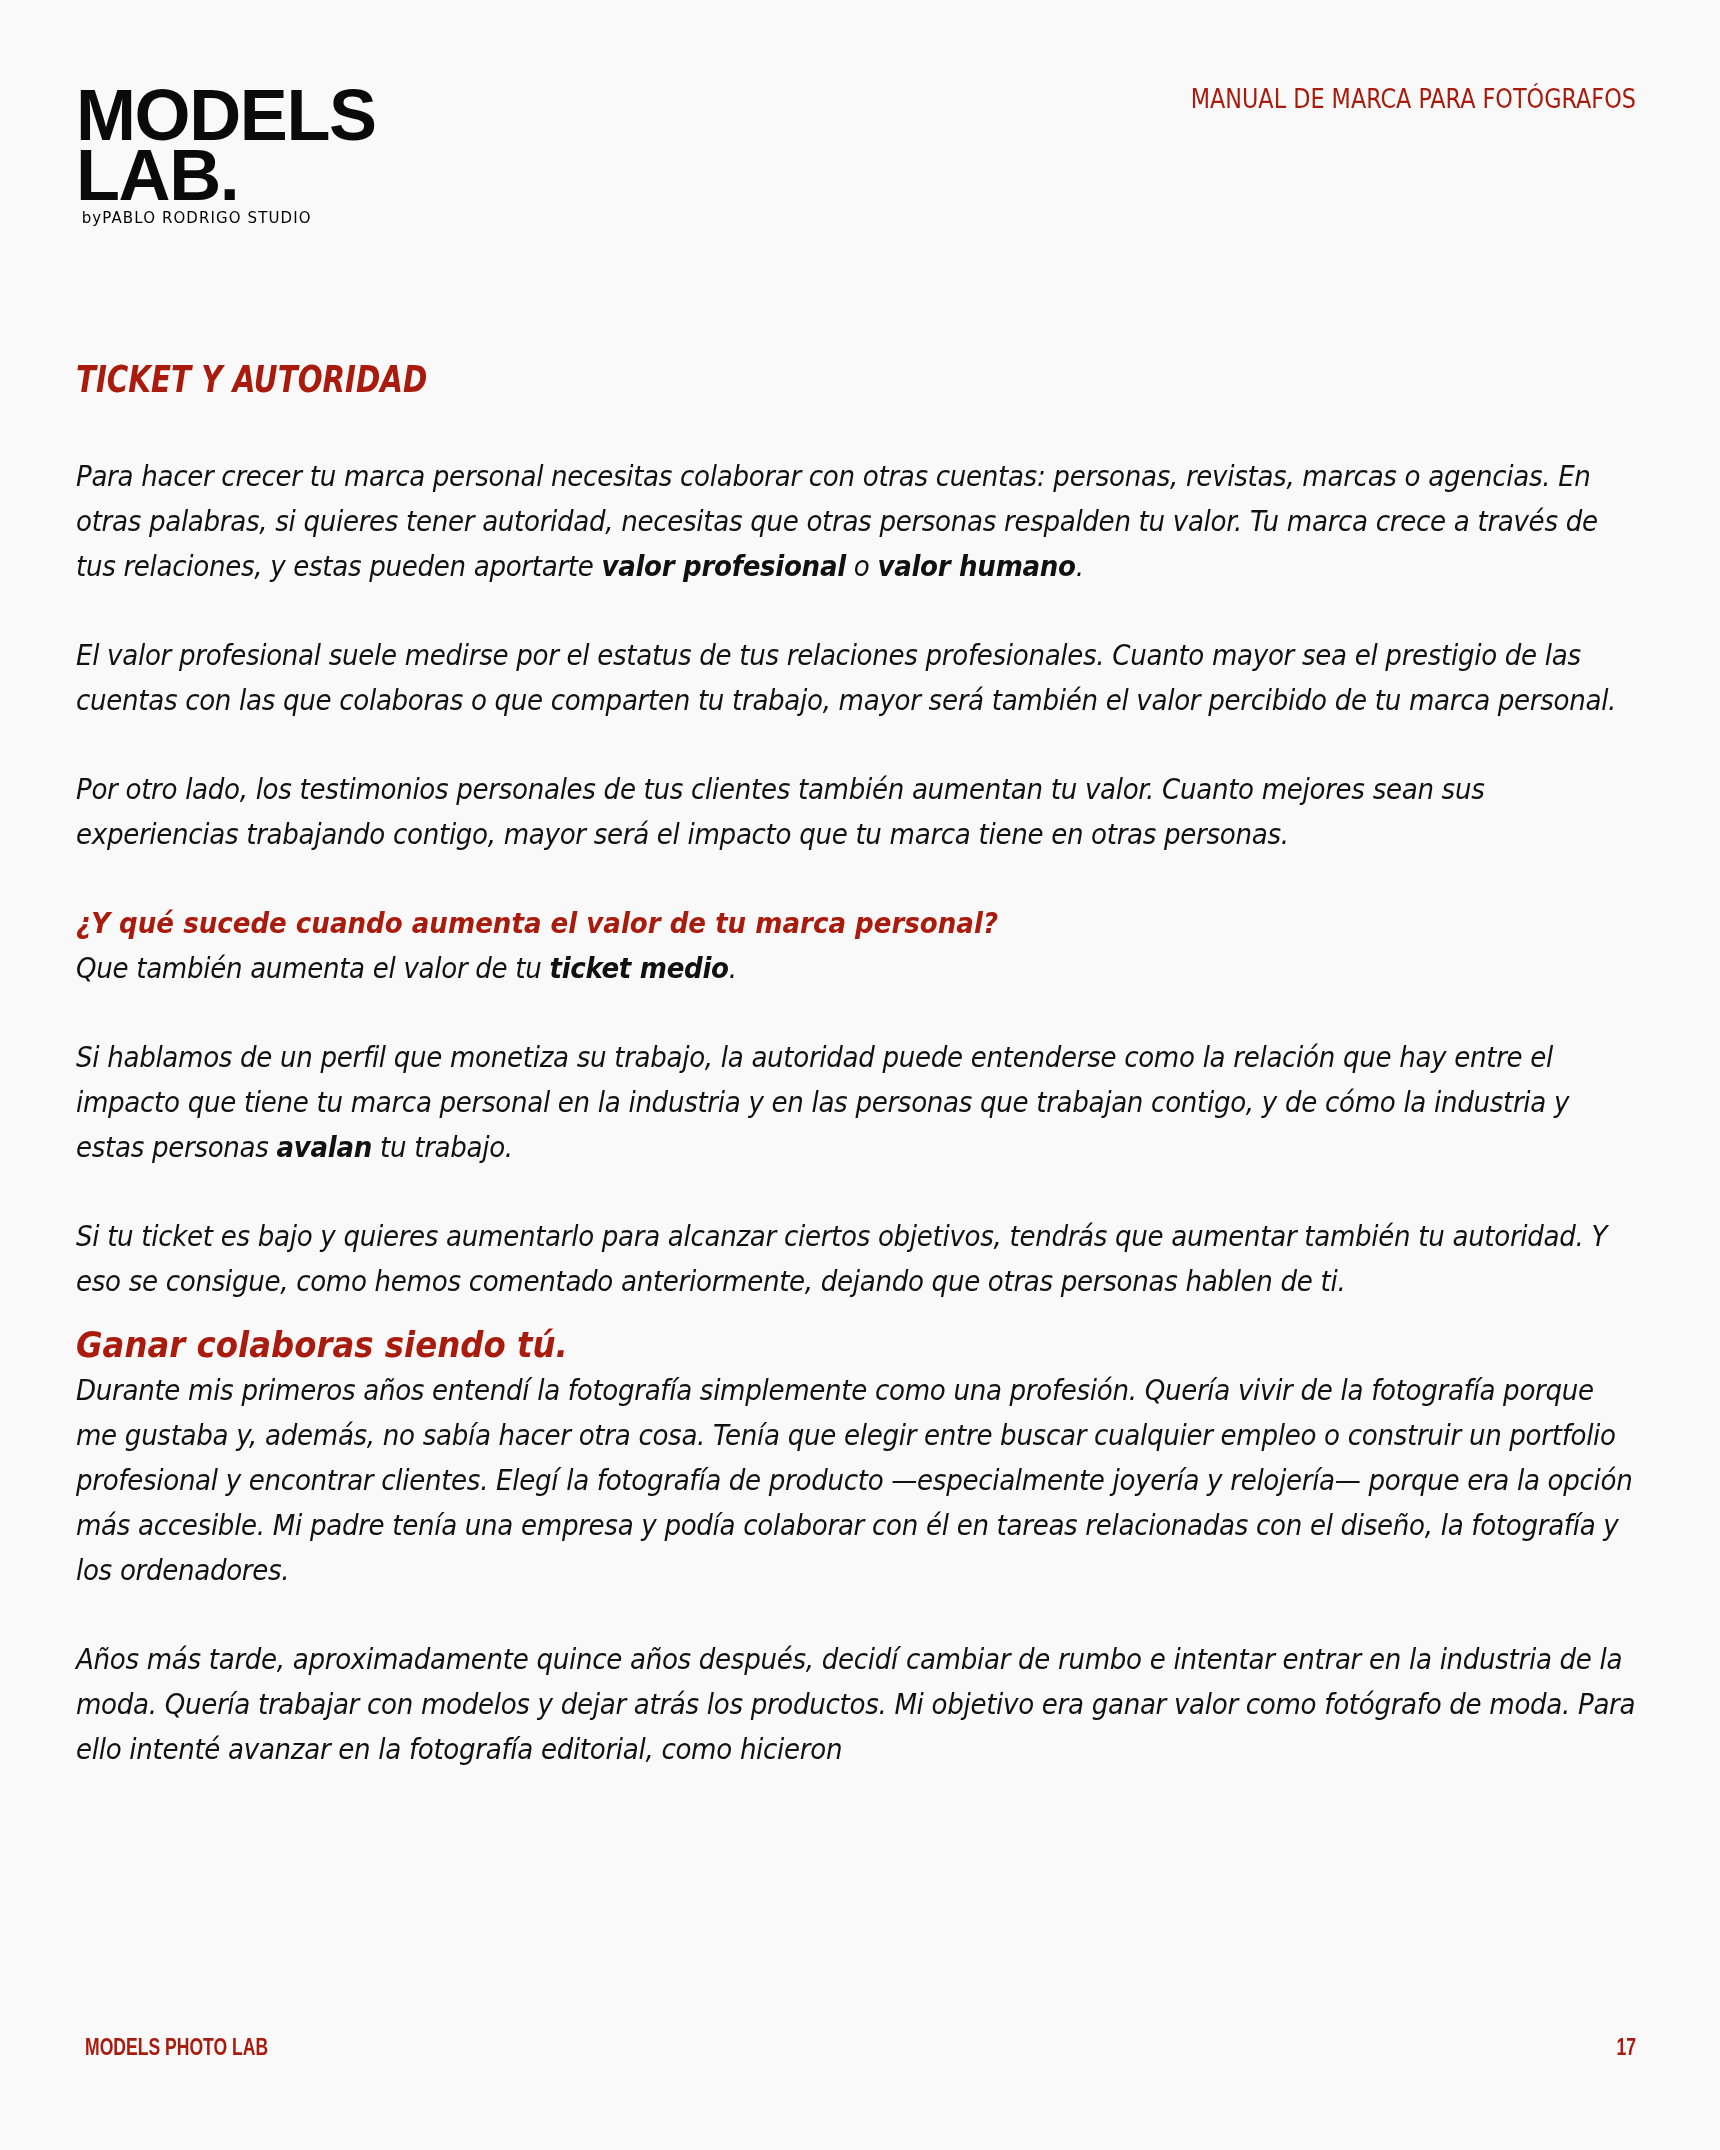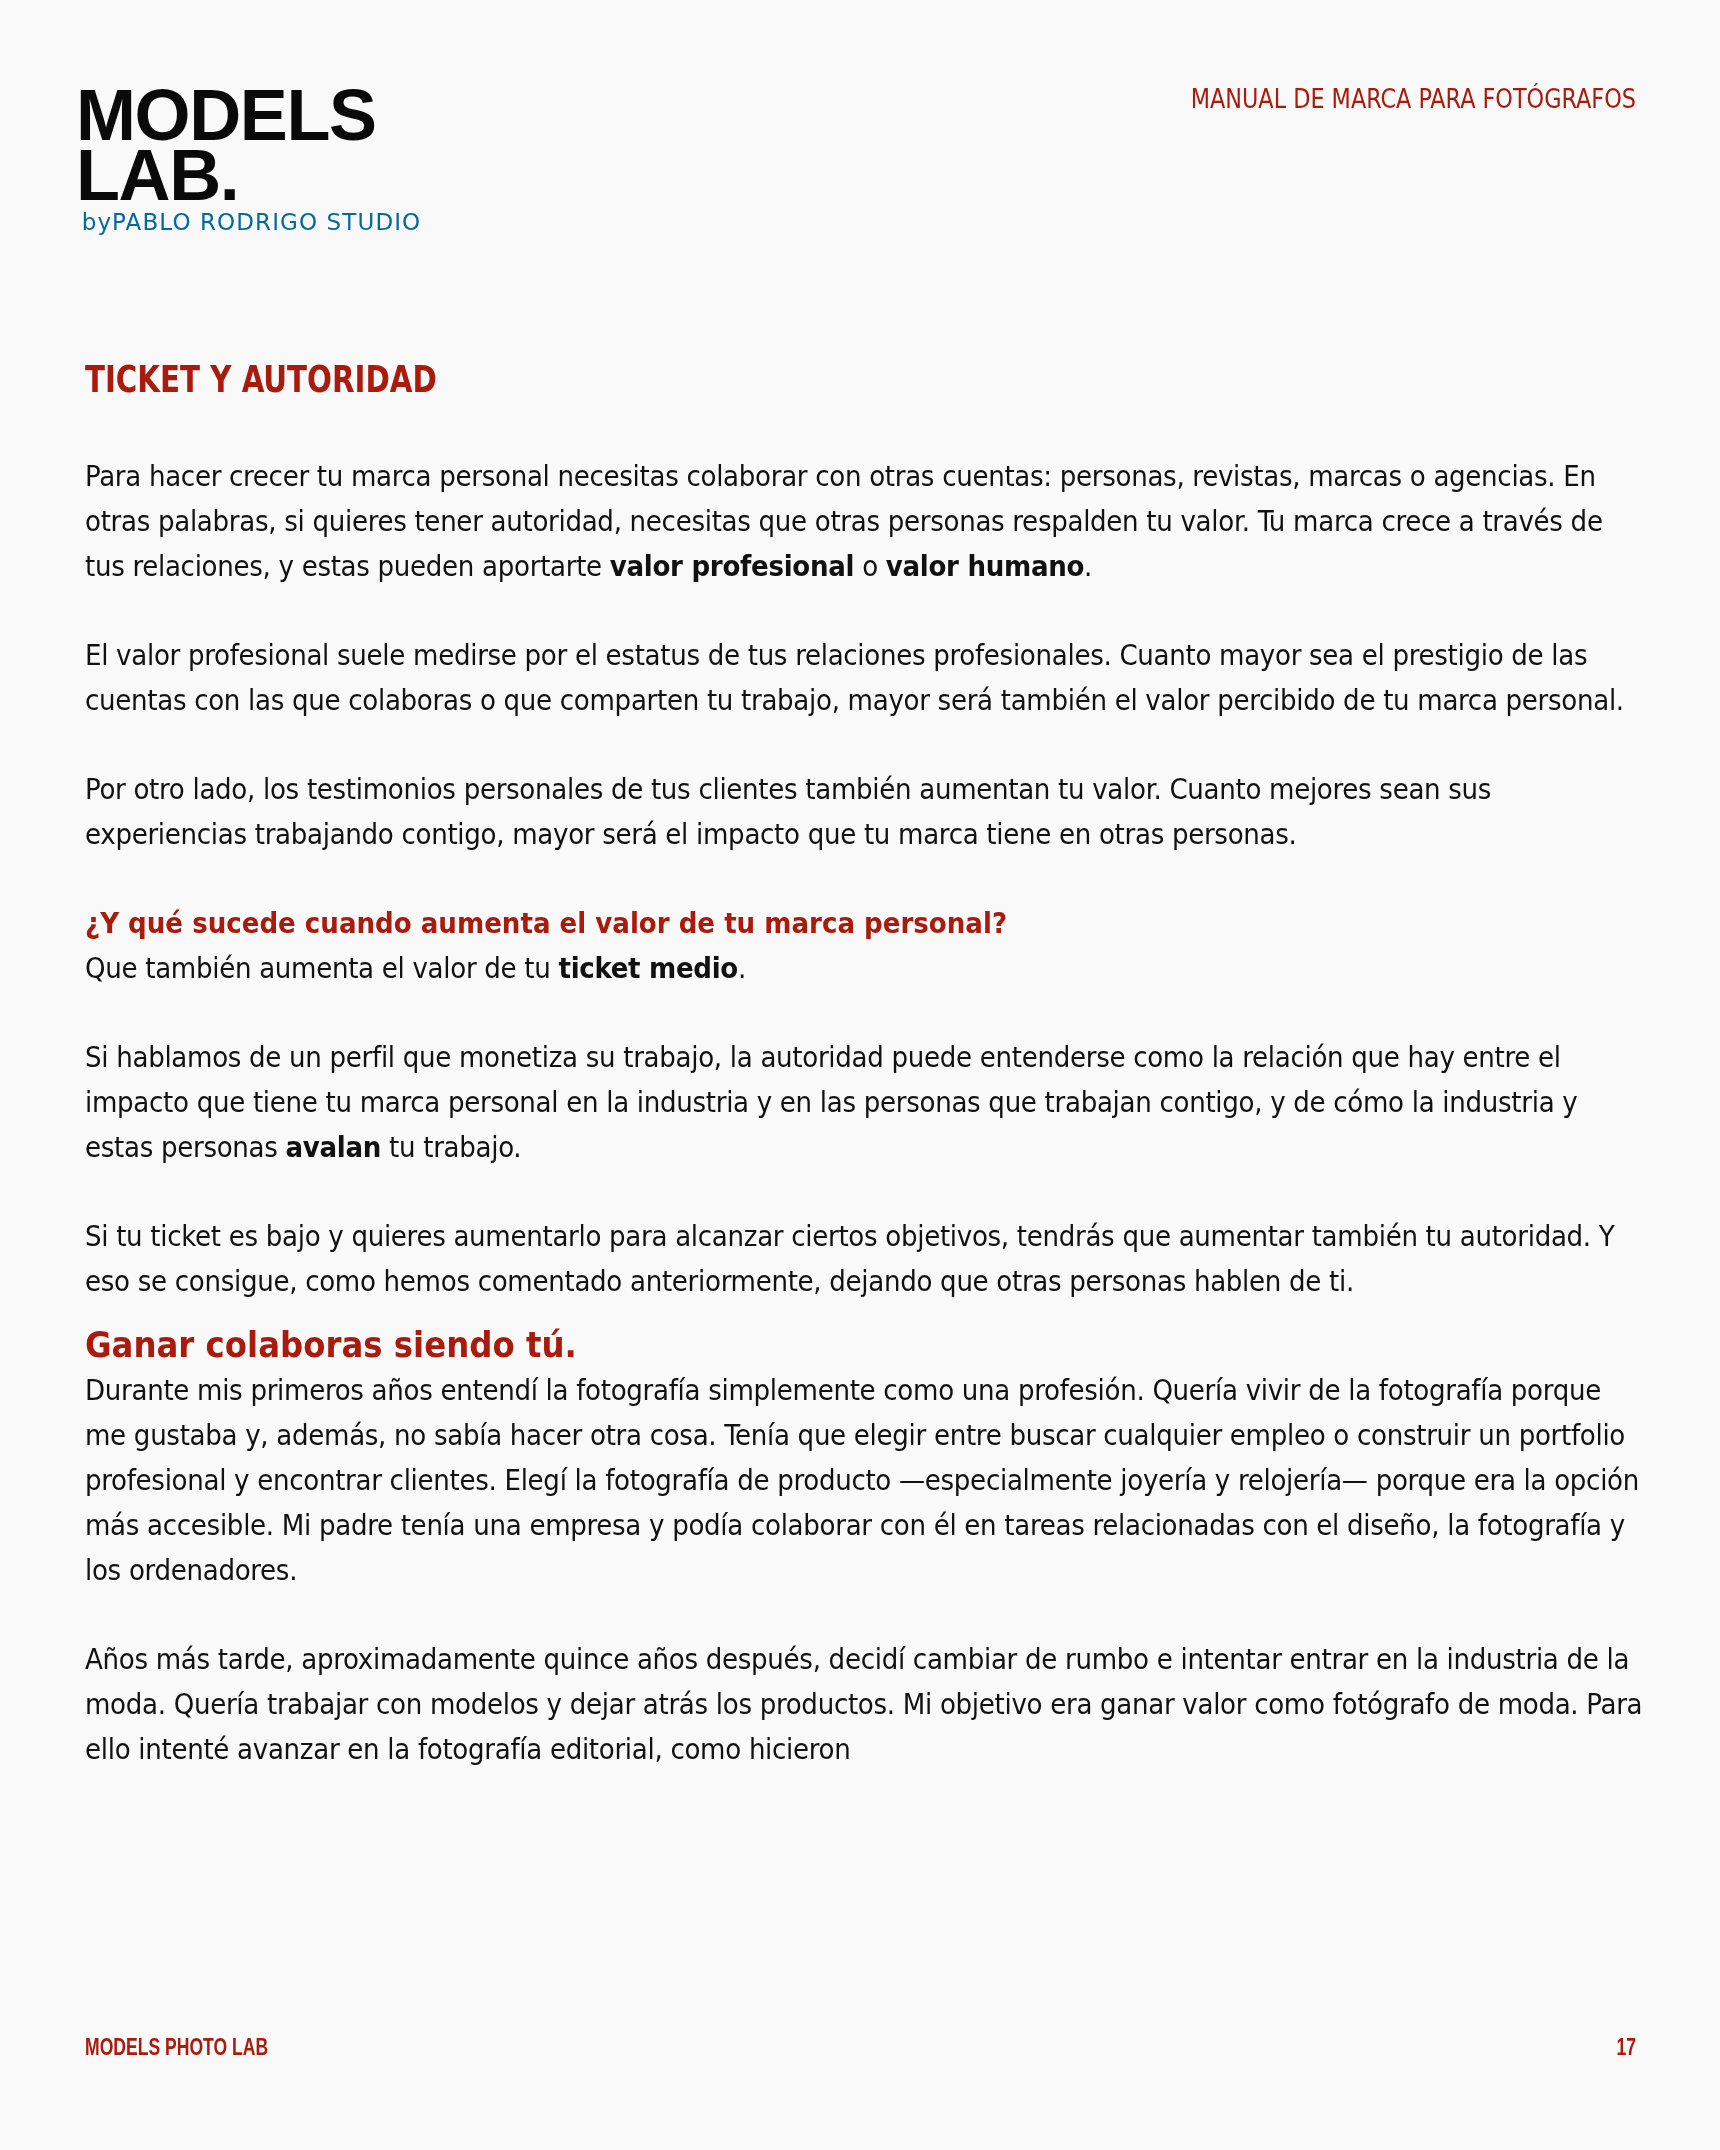--- a/index.html
+++ b/index.html
@@ -1,22 +1,22 @@
 <!DOCTYPE html>
 <html style="font-size:11.5px"><head>
 <meta charset="utf-8">
 <style>
   html, body { margin:0; padding:0; }
   body { width:1721px; height:2151px; background:#f9f9f9; position:relative; overflow:hidden;
          font-family:"DejaVu Sans Condensed","DejaVu Sans","Liberation Sans",sans-serif; color:#111; }
   .logo { position:absolute; left:76px; top:85px; }
   .logo-line { font-family:"Liberation Sans",sans-serif; font-weight:bold; font-size:72px; line-height:60px; letter-spacing:-1.4px; color:#0a0a0a; }
-  .logo-sub { font-family:"DejaVu Sans",sans-serif; font-size:23px; letter-spacing:1.1px; margin-top:4.3px; margin-left:5.7px; color:#0369a1; }
+  .logo-sub { font-family:"DejaVu Sans",sans-serif; font-size:15px; letter-spacing:1.1px; margin-top:4.3px; margin-left:5.7px; color:#000000; }
   .header-title { position:absolute; right:85px; top:83px; color:#a91b0d; font-size:27px; font-family:"DejaVu Sans Condensed","DejaVu Sans",sans-serif; transform:scaleX(0.92); transform-origin:right; }
-  .content { position:absolute; left:85px; top:358px; width:1563px; }
+  .content { position:absolute; left:76px; top:358px; width:1563px;font-style:italic; }
   .h1 { color:#a91b0d; font-weight:bold; font-size:37px; margin:0 0 53px 0; transform:scaleX(0.88); transform-origin:left; }
   .p { font-size:29px; line-height:45px; margin:0 0 44px 0; letter-spacing:-0.3px; }
   .p b { font-weight:bold; }
   .q { color:#a91b0d; font-weight:bold; font-size:29px; line-height:45px; }
   .h2 { color:#a91b0d; font-weight:bold; font-size:36px; line-height:47px; margin:0; }
   .footer-left { position:absolute; left:85px; top:2033px; color:#a91b0d; font-weight:bold; font-size:24.4px; transform:scaleX(0.72); transform-origin:left; font-family:"Liberation Sans",sans-serif; }
   .footer-right { position:absolute; right:85px; top:2033px; color:#a91b0d; font-weight:bold; font-size:24.4px; transform:scaleX(0.72); transform-origin:right; font-family:"Liberation Sans",sans-serif; }
 </style>
 </head>
 <body>

